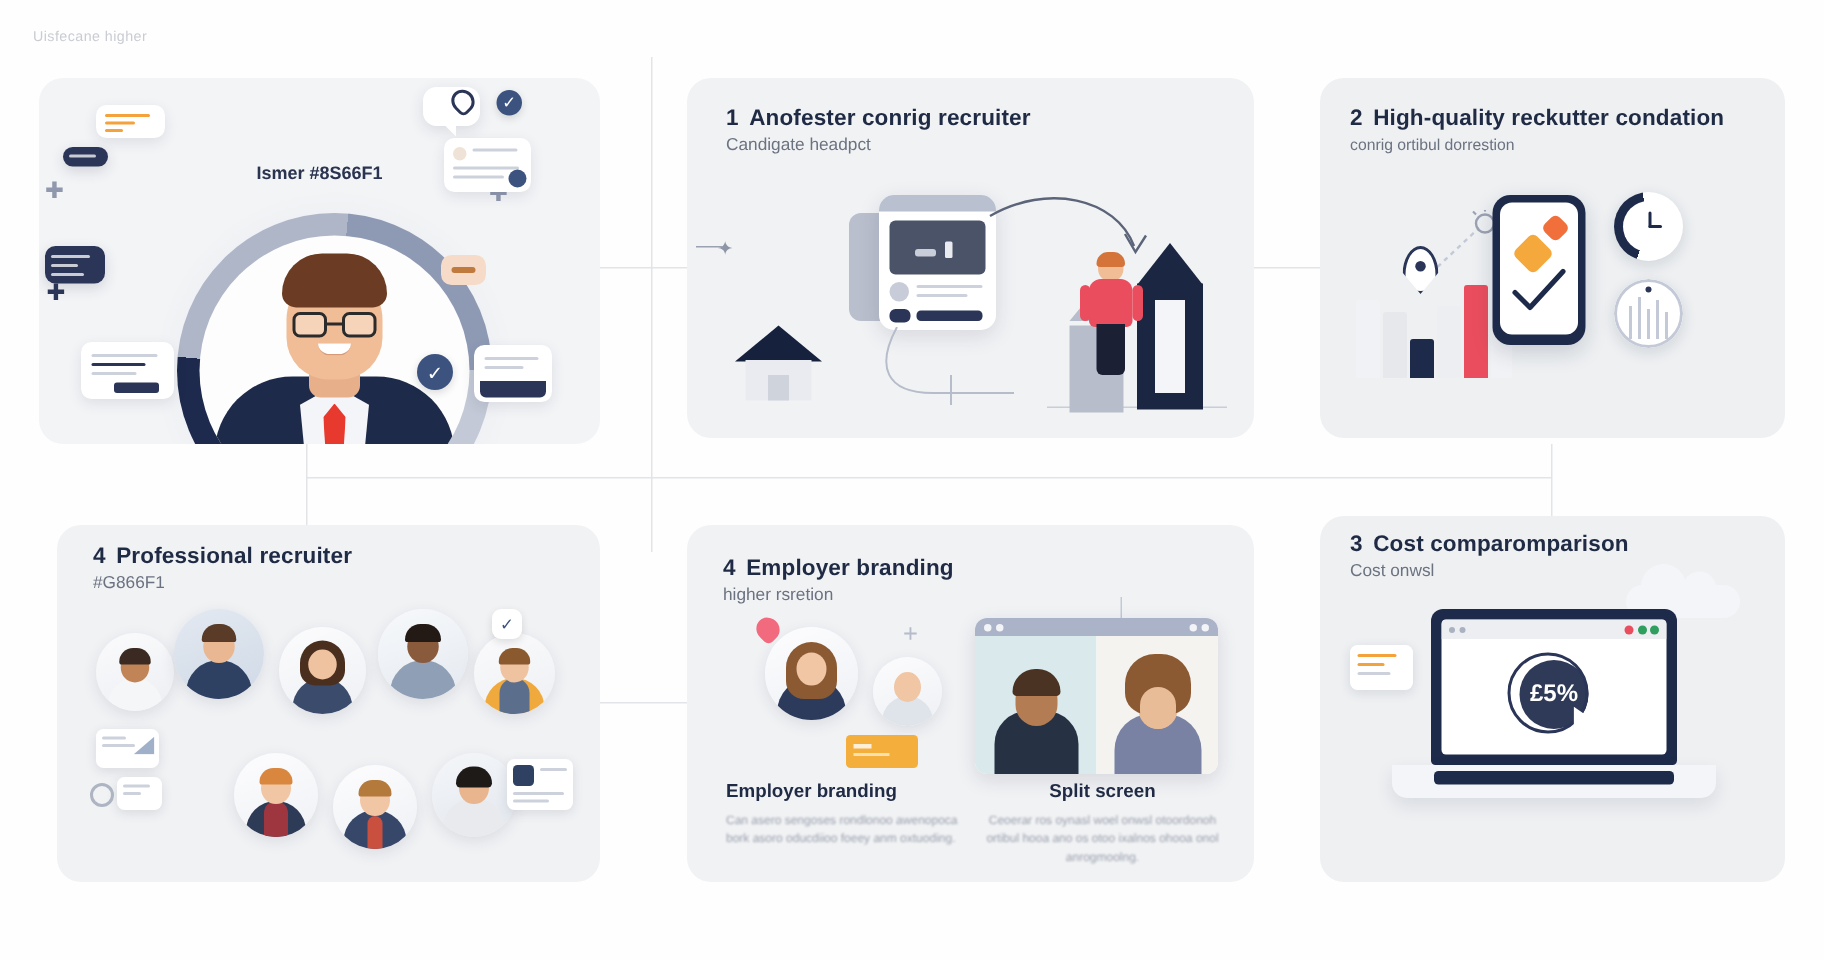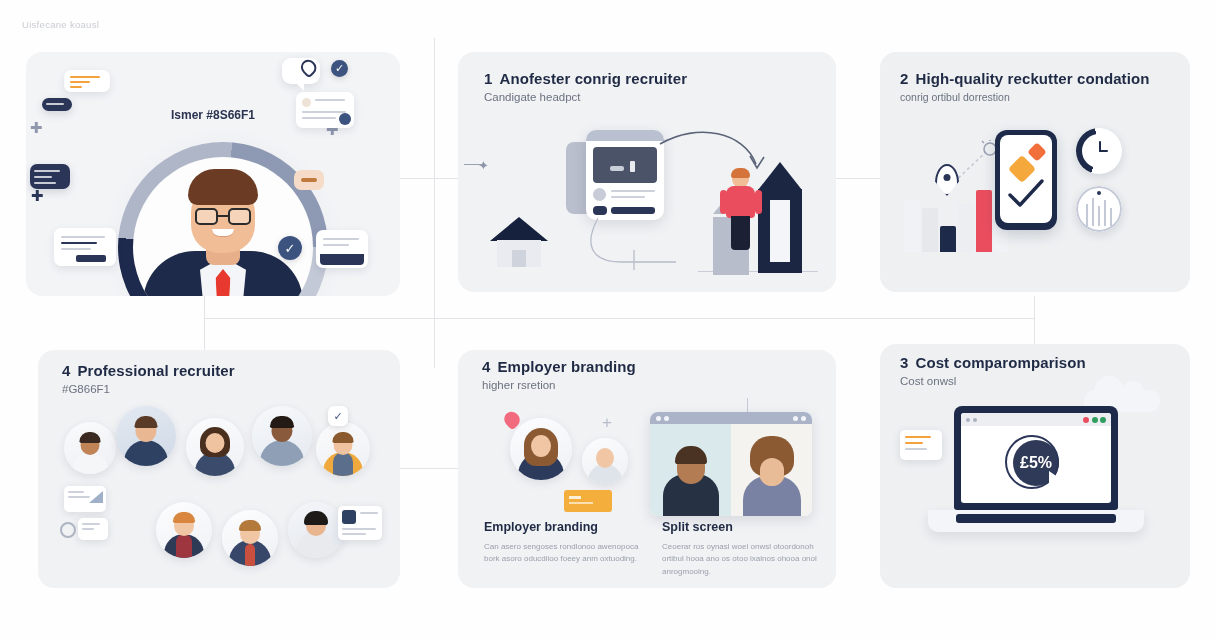--- a/index.html
+++ b/index.html
@@ -266,21 +266,21 @@
     position: absolute; background: #fff; border-radius: 5px; z-index: 5;
     box-shadow: 0 2px 8px rgba(30,42,74,.12);
   }
   .blurtext { filter: blur(.5px); }
 </style>
 </head>
 <body>
 
 <div class="canvas">
 
-  <div class="top-label">Uisfecane koausl</div>
+  <div class="top-label">Uisfecane higher</div>
 
   <div class="conn v" style="left:434px;top:38px;height:330px;"></div>
   <div class="conn h" style="left:204px;top:178px;width:690px;"></div>
   <div class="conn v" style="left:880px;top:178px;height:28px;"></div>
   <div class="conn h" style="left:204px;top:318px;width:830px;"></div>
   <div class="conn v" style="left:204px;top:296px;height:80px;"></div>
   <div class="conn v" style="left:1034px;top:296px;height:76px;"></div>
   <div class="conn h" style="left:380px;top:468px;width:90px;"></div>
 
   <div class="card card-hero" style="left:26px;top:52px;width:374px;height:244px;">
@@ -537,21 +537,21 @@
     <div style="position:absolute;left:22px;top:172px;width:16px;height:16px;border-radius:50%;border:2.5px solid #aeb5c2;z-index:5;"></div>
     <div class="mini-card" style="left:300px;top:156px;width:44px;height:34px;">
       <div style="position:absolute;left:4px;top:4px;width:14px;height:14px;border-radius:3px;background:#2e4163;"></div>
       <div class="line ln-gy" style="position:absolute;left:22px;top:6px;width:18px;height:2px;"></div>
       <div class="line ln-gy" style="position:absolute;left:4px;top:22px;width:34px;height:2px;"></div>
       <div class="line ln-gy" style="position:absolute;left:4px;top:27px;width:24px;height:2px;"></div>
     </div>
   </div>
 
   <div class="card" style="left:458px;top:350px;width:378px;height:238px;">
-    <div class="card-head" style="left:24px;top:8px;">
+    <div class="card-head" style="left:24px;top:20px;">
       <div class="card-title">
         <span class="num">4</span><span>Employer branding</span>
       </div>
       <div class="card-sub">higher rsretion</div>
     </div>
 
     <div class="av" style="left:52px;top:68px;width:62px;height:62px;">
       <div class="bg" style="background:linear-gradient(160deg,#fdfdfe,#eef0f5);"></div>
       <div class="bd" style="width:46px;height:28px;background:#2c3b5c;"></div>
       <div class="hd" style="top:16px;width:21px;height:23px;background:#f0c6a4;"></div>
@@ -587,21 +587,21 @@
         <div style="position:absolute;left:50%;bottom:40px;transform:translateX(-50%);width:44px;height:40px;background:#8b5a33;border-radius:20px 20px 14px 14px;"></div>
         <div style="position:absolute;left:50%;bottom:30px;transform:translateX(-50%);width:24px;height:28px;background:#e8bc97;border-radius:12px;"></div>
       </div>
     </div>
     <div class="conn v" style="left:289px;top:48px;height:16px;background:#c3c9d6;"></div>
 
     <div class="card-col" style="left:26px;top:170px;width:162px;">
       <div class="col-title">Employer branding</div>
       <div class="col-body">Can asero sengoses rondlonoo awenopoca bork asoro oducdiioo foeey anm oxtuoding.</div>
     </div>
-    <div class="card-col" style="left:204px;top:170px;width:162px;">
+    <div class="card-col" style="left:196px;top:170px;width:162px;text-align:center;">
       <div class="col-title">Split screen</div>
       <div class="col-body">Ceoerar ros oynasl woel onwsl otoordonoh ortibul hooa ano os otoo ixalnos ohooa onol anrogmoolng.</div>
     </div>
   </div>
 
   <div class="card flat" style="left:880px;top:344px;width:310px;height:244px;">
     <div class="card-head" style="left:20px;top:10px;">
       <div class="card-title">
         <span class="num">3</span><span>Cost comparomparison</span>
       </div>

